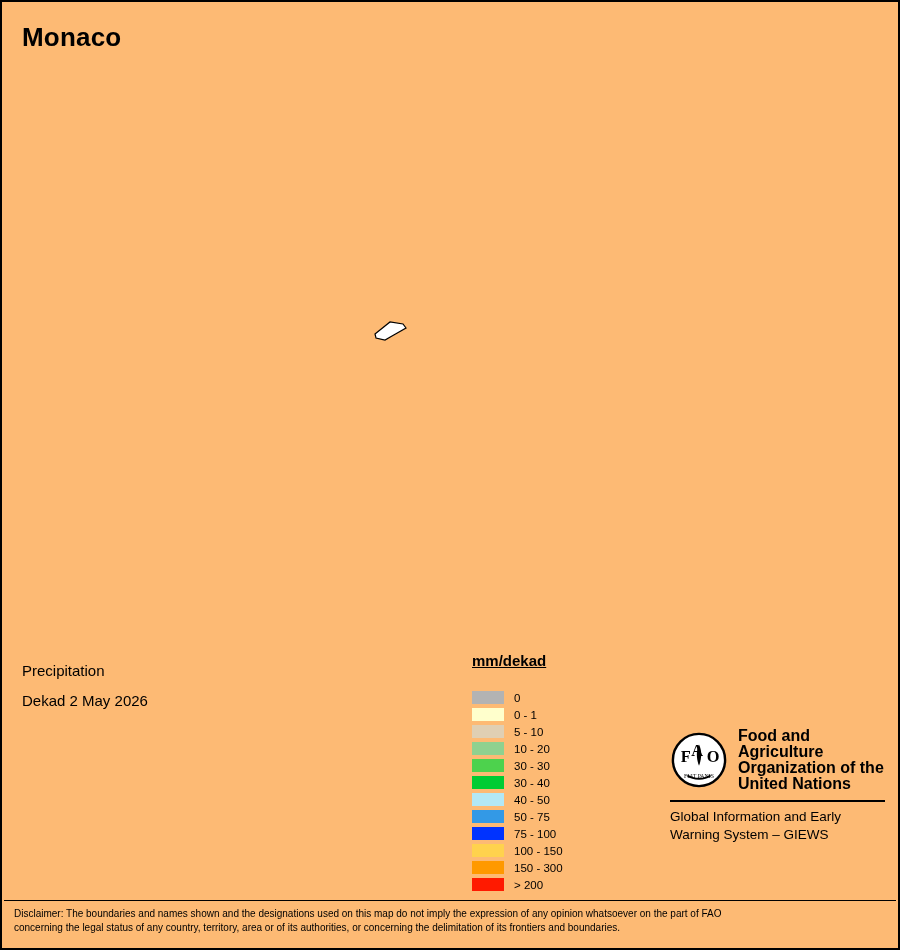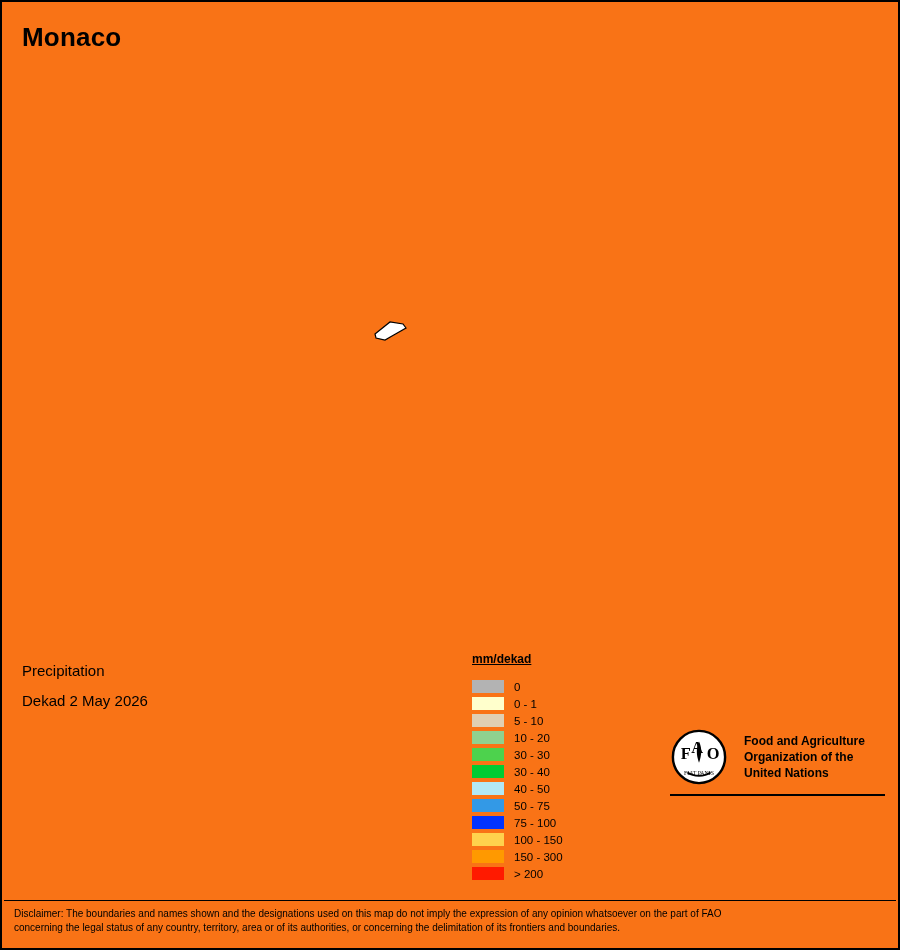--- a/index.html
+++ b/index.html
@@ -7,21 +7,21 @@
     padding: 0;
     background: #ffffff;
   }
   body {
     font-family: "Liberation Sans", sans-serif;
   }
   #page {
     position: relative;
     width: 900px;
     height: 950px;
-    background: #f97316;
+    background: #fdba74;
     box-sizing: border-box;
     border: 2px solid #000000;
     overflow: hidden;
   }
   #map-title {
     position: absolute;
     left: 20px;
     top: 20px;
     font-size: 26px;
     font-weight: bold;
@@ -57,25 +57,25 @@
   #info-block .line.bold {
     font-weight: normal;
   }
   #legend {
     position: absolute;
     left: 470px;
     top: 650px;
     width: 180px;
   }
   #legend-title {
-    font-size: 12px;
+    font-size: 15px;
     font-weight: bold;
     color: #000000;
     text-decoration: underline;
-    margin-bottom: 12px;
+    margin-bottom: 20px;
   }
   .legend-row {
     display: flex;
     align-items: center;
     height: 17px;
   }
   .legend-swatch {
     width: 32px;
     height: 13px;
     border: 0;
@@ -96,22 +96,22 @@
   #fao-top {
     display: flex;
     align-items: center;
   }
   #fao-logo {
     width: 58px;
     height: 58px;
     flex: 0 0 58px;
   }
   #fao-name {
-    margin-left: 16px;
-    font-size: 12px;
+    margin-left: 10px;
+    font-size: 16px;
     font-weight: bold;
     line-height: 16px;
     color: #000000;
   }
   #fao-rule {
     height: 2px;
     background: #000000;
     margin: 8px 0 6px 0;
     width: 100%;
   }
@@ -220,20 +220,24 @@
         <path d="M18 46 A16 10 0 0 0 42 46" fill="none" stroke="#000000" stroke-width="2"></path>
         <text x="30" y="49" text-anchor="middle" font-family="Liberation Serif, serif" font-size="6" fill="#000000">FIAT PANIS</text>
       </svg>
       <div id="fao-name">
         <div>Food and Agriculture</div>
         <div>Organization of the</div>
         <div>United Nations</div>
       </div>
     </div>
     <div id="fao-rule"></div>
+    <div id="fao-sub">
+      <div>Global Information and Early</div>
+      <div>Warning System – GIEWS</div>
+    </div>
   </div>
 
   <div id="disclaimer-sep"></div>
   <div id="disclaimer">
     <div>Disclaimer: The boundaries and names shown and the designations used on this map do not imply the expression of any opinion whatsoever on the part of FAO</div>
     <div>concerning the legal status of any country, territory, area or of its authorities, or concerning the delimitation of its frontiers and boundaries.</div>
   </div>
 
 </div>
 

